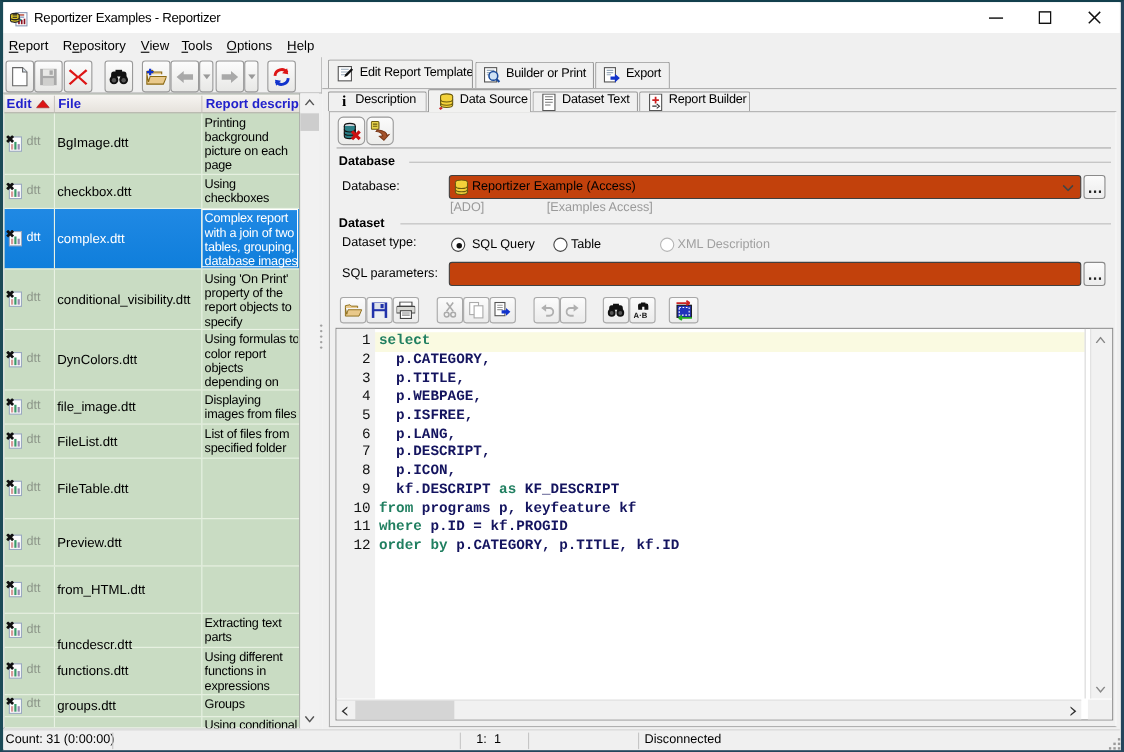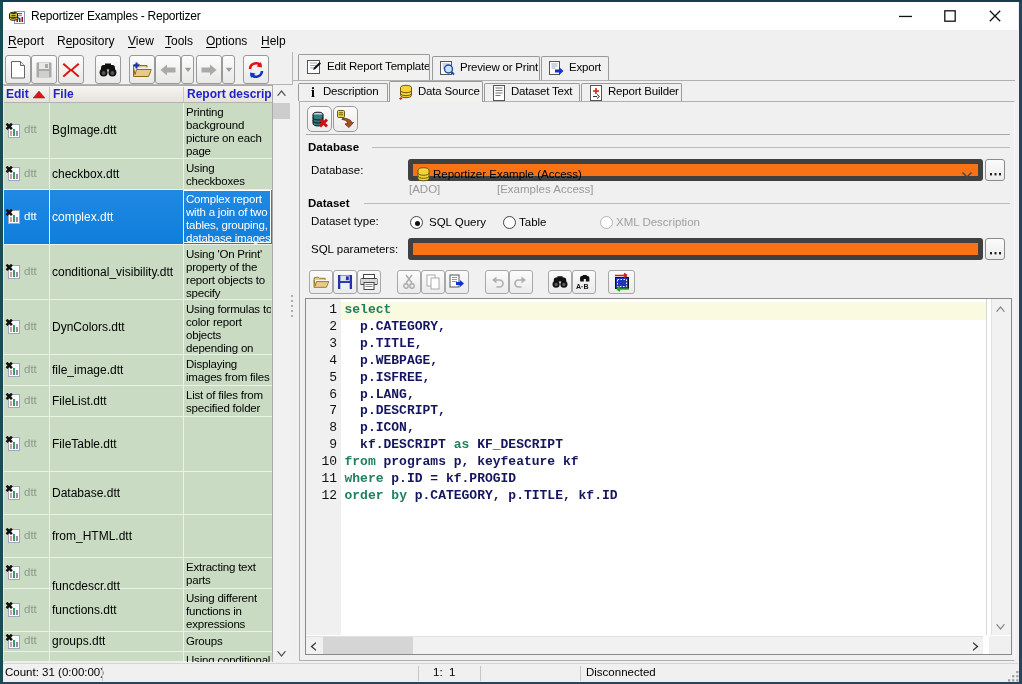--- a/index.html
+++ b/index.html
@@ -40,21 +40,21 @@
 
 #rightside { position:absolute; left:290px; top:48px; width:722px; height:613px; background:#f0f0f0; }
 .tab { position:absolute; background:#f0f0f0; border:1px solid #9a9a9a; border-bottom:none; border-radius:2px 2px 0 0; font-size:11.5px; letter-spacing:-0.2px; overflow:hidden; }
 .tab.active { background:#f1f1f0; }
 .tabicon { position:absolute; }
 
 #page { position:absolute; left:6px; top:51px; width:716px; height:560px; border:1px solid #b0b0b0; border-right-color:#f8f8f8; background:#f0f0f0; }
 .grouplabel { font-weight:bold; font-size:11.5px; position:absolute; }
 .groupline { position:absolute; height:1px; background:#bcbcbc; }
 .flabel { position:absolute; font-size:11.5px; }
-.combo { position:absolute; background:#f97316; border:5px solid #404040; border-radius:3px; }
+.combo { position:absolute; background:#c2410c; border:1px solid #404040; border-radius:3px; }
 .dots { position:absolute; width:20px; background:linear-gradient(#fbfbfb,#ececec); border:1px solid #8a8a8a; border-radius:3px; text-align:center; font-weight:bold; }
 .ebtn { position:absolute; width:24px; height:24px; background:linear-gradient(#fbfbfb,#ebebeb); border:1px solid #a8a8a8; border-radius:3px; }
 .ebtn svg { position:absolute; left:50%; top:50%; transform:translate(-50%,-50%); }
 
 #editor { position:absolute; left:5px; top:196px; width:707px; height:357px; border:1px solid #898989; background:#fff; }
 #gutter { position:absolute; left:0; top:0; width:35px; height:336px; background:#f0f0f0; }
 #code { position:absolute; left:38.5px; top:0; width:630px; height:336px; font-family:"Liberation Mono", monospace; font-size:13px; font-weight:bold; line-height:16.9px; white-space:pre; color:#14145f; }
 .kw { color:#207f60; }
 #vscroll { position:absolute; right:0; top:0; width:20px; height:336px; background:#f1f1f1; border-left:1px solid #e0e0e0; }
 #hscroll { position:absolute; left:0; bottom:0; width:677px; height:18px; background:#f1f1f1; border-top:1px solid #e0e0e0; }
@@ -293,21 +293,21 @@
         </div>
     <div class="row" style="top:369px;height:43px">
           <svg class="icon" style="top:13px" width="16" height="16" viewBox="0 0 16 16">
             <rect x="3.5" y="1.5" width="11" height="13" fill="#fdfdfd" stroke="#9aa8c0"></rect>
             <rect x="5" y="8" width="2" height="5" fill="#d89a9a"></rect>
             <rect x="8" y="6" width="2" height="7" fill="#3a9a6a"></rect>
             <rect x="11" y="8" width="2" height="5" fill="#9a8ab0"></rect>
             <path d="M4 0 l2 2 2-2 2 2 -2 2 2 2 -2 2 -2-2 -2 2 -2-2 2-2 -2-2 z" transform="translate(-1.2,-0.2) scale(0.9)" fill="#111"></path>
           </svg>
           <span class="dtt" style="top:14px">dtt</span>
-          <span class="fname" style="top:14px">Database.dtt</span>
+          <span class="fname" style="top:14px">Preview.dtt</span>
           <div class="vline1"></div>
           <div class="vline2"></div>
         </div>
     <div class="row" style="top:412px;height:43px">
           <svg class="icon" style="top:13px" width="16" height="16" viewBox="0 0 16 16">
             <rect x="3.5" y="1.5" width="11" height="13" fill="#fdfdfd" stroke="#9aa8c0"></rect>
             <rect x="5" y="8" width="2" height="5" fill="#d89a9a"></rect>
             <rect x="8" y="6" width="2" height="7" fill="#3a9a6a"></rect>
             <rect x="11" y="8" width="2" height="5" fill="#9a8ab0"></rect>
             <path d="M4 0 l2 2 2-2 2 2 -2 2 2 2 -2 2 -2-2 -2 2 -2-2 2-2 -2-2 z" transform="translate(-1.2,-0.2) scale(0.9)" fill="#111"></path>
@@ -385,21 +385,21 @@
         </svg>
       <span class="abs" style="left:28px;top:5px">Edit Report Template</span>
     </div>
     <div class="tab" style="left:139px;top:6px;width:108px;height:24px">
       <svg class="tabicon" style="left:6px;top:3px" width="16" height="16" viewBox="0 0 16 16">
           <rect x="1.5" y="1.5" width="11" height="13" fill="#fff" stroke="#555"></rect>
           <path d="M3.5 4 h7 M3.5 6 h7 M3.5 8 h5" stroke="#9ab" stroke-width="1"></path>
           <circle cx="9.5" cy="9" r="4" fill="#cfe2f5" stroke="#1a4a9a" stroke-width="1.4"></circle>
           <path d="M12.5 12 L15 14.5" stroke="#1a4a9a" stroke-width="2"></path>
         </svg>
-      <span class="abs" style="left:27px;top:4px">Preview or Print</span>
+      <span class="abs" style="left:27px;top:4px">Builder or Print</span>
     </div>
     <div class="tab" style="left:248px;top:6px;width:68px;height:24px">
       <svg class="tabicon" style="left:6px;top:3px" width="16" height="16" viewBox="0 0 16 16">
           <rect x="1.5" y="1.5" width="10" height="13" fill="#fff" stroke="#555"></rect>
           <path d="M3.5 4 h6 M3.5 6 h6 M3.5 8 h4" stroke="#9ab" stroke-width="1"></path>
           <path d="M7 9.5 h4 v-2.5 l4.5 4 -4.5 4 v-2.5 h-4 z" fill="#1133cc"></path>
         </svg>
       <span class="abs" style="left:27px;top:4px">Export</span>
     </div>
     <div class="abs" style="left:0;top:30px;width:722px;height:1px;background:#b0b0b0"></div>

